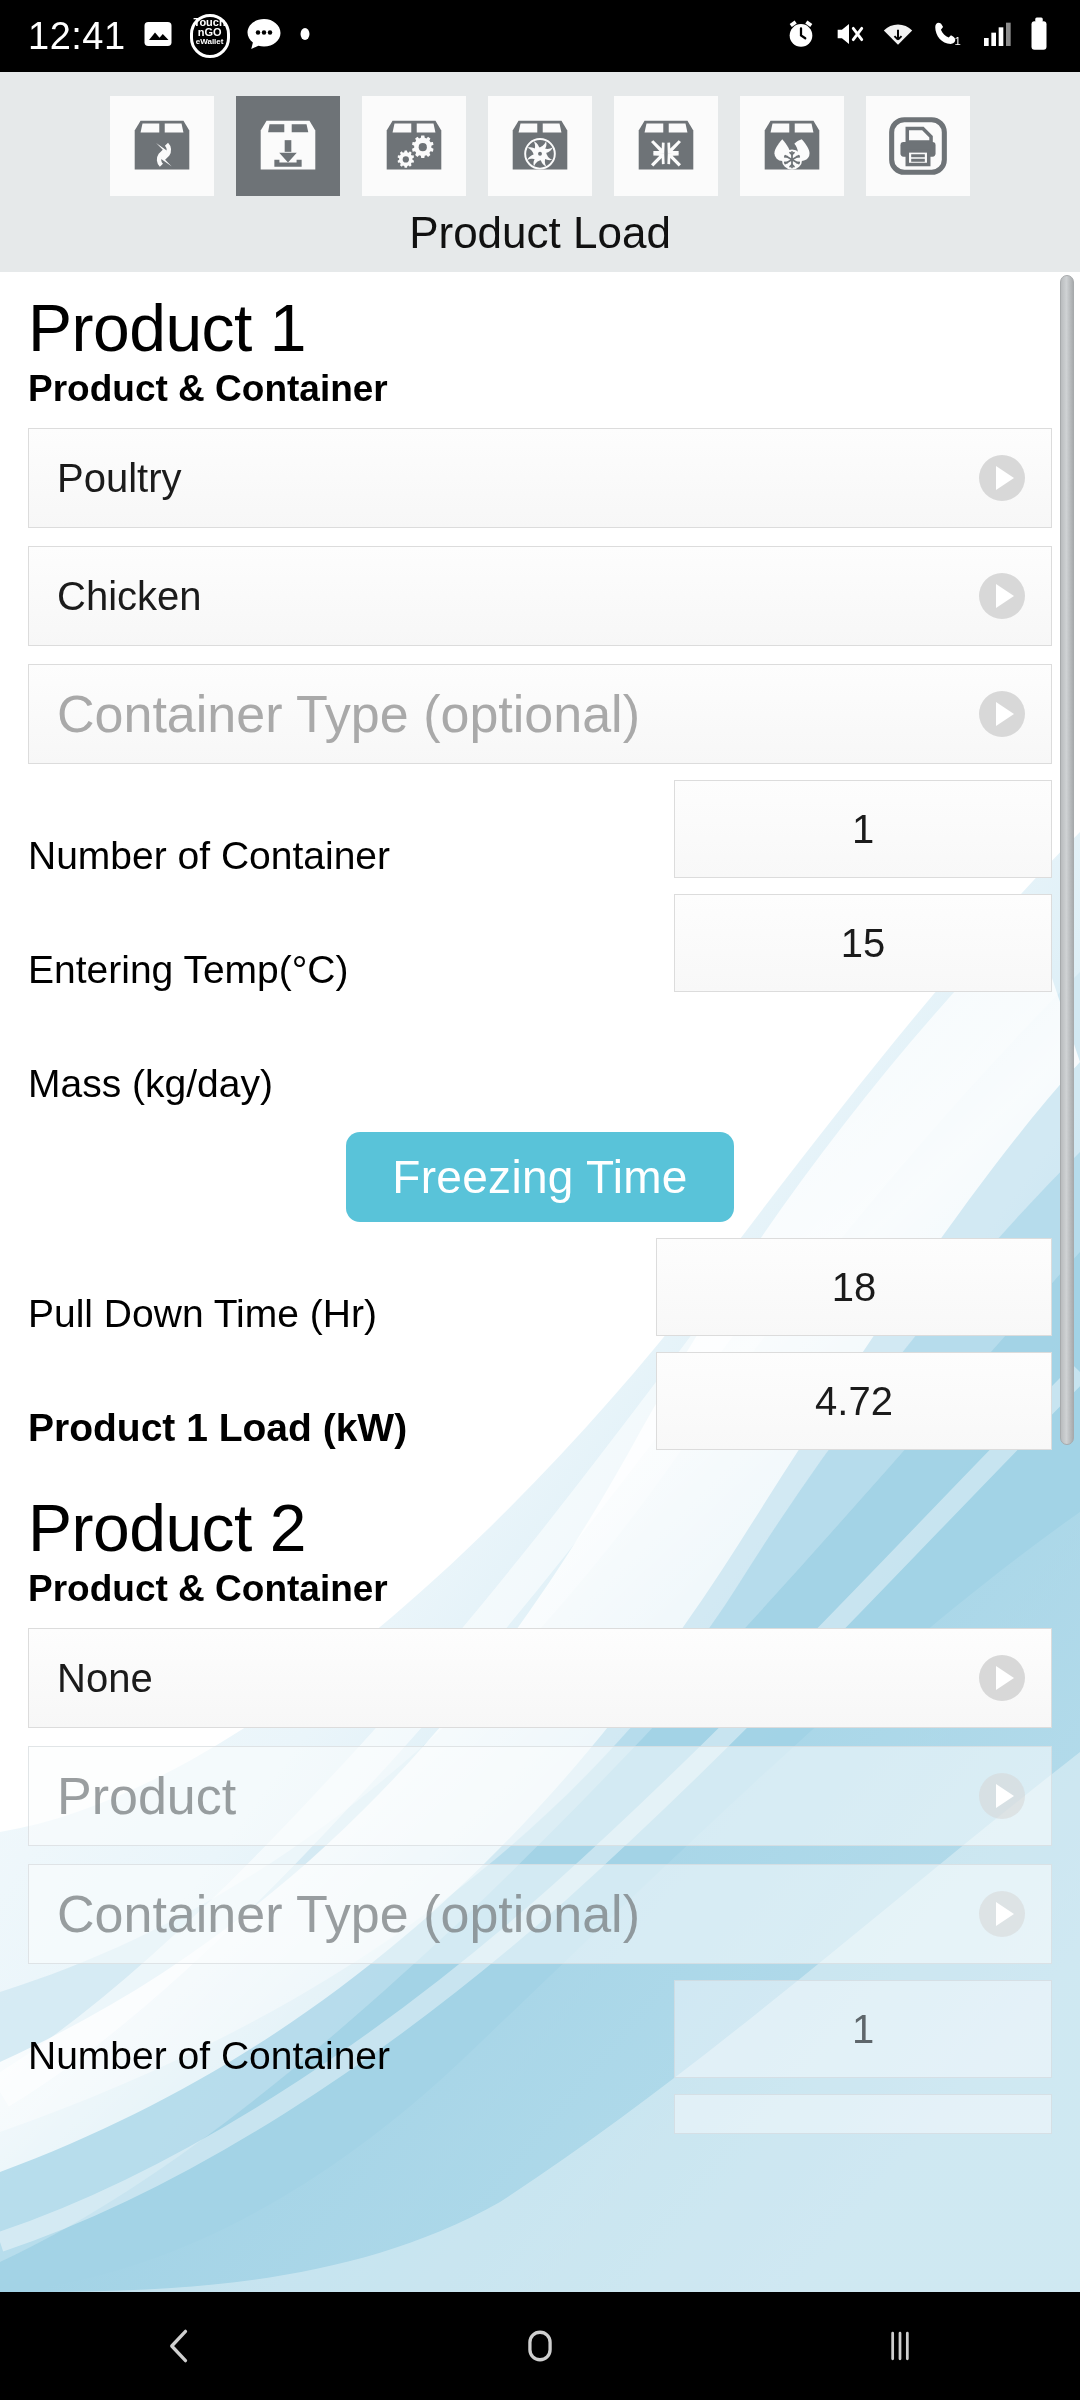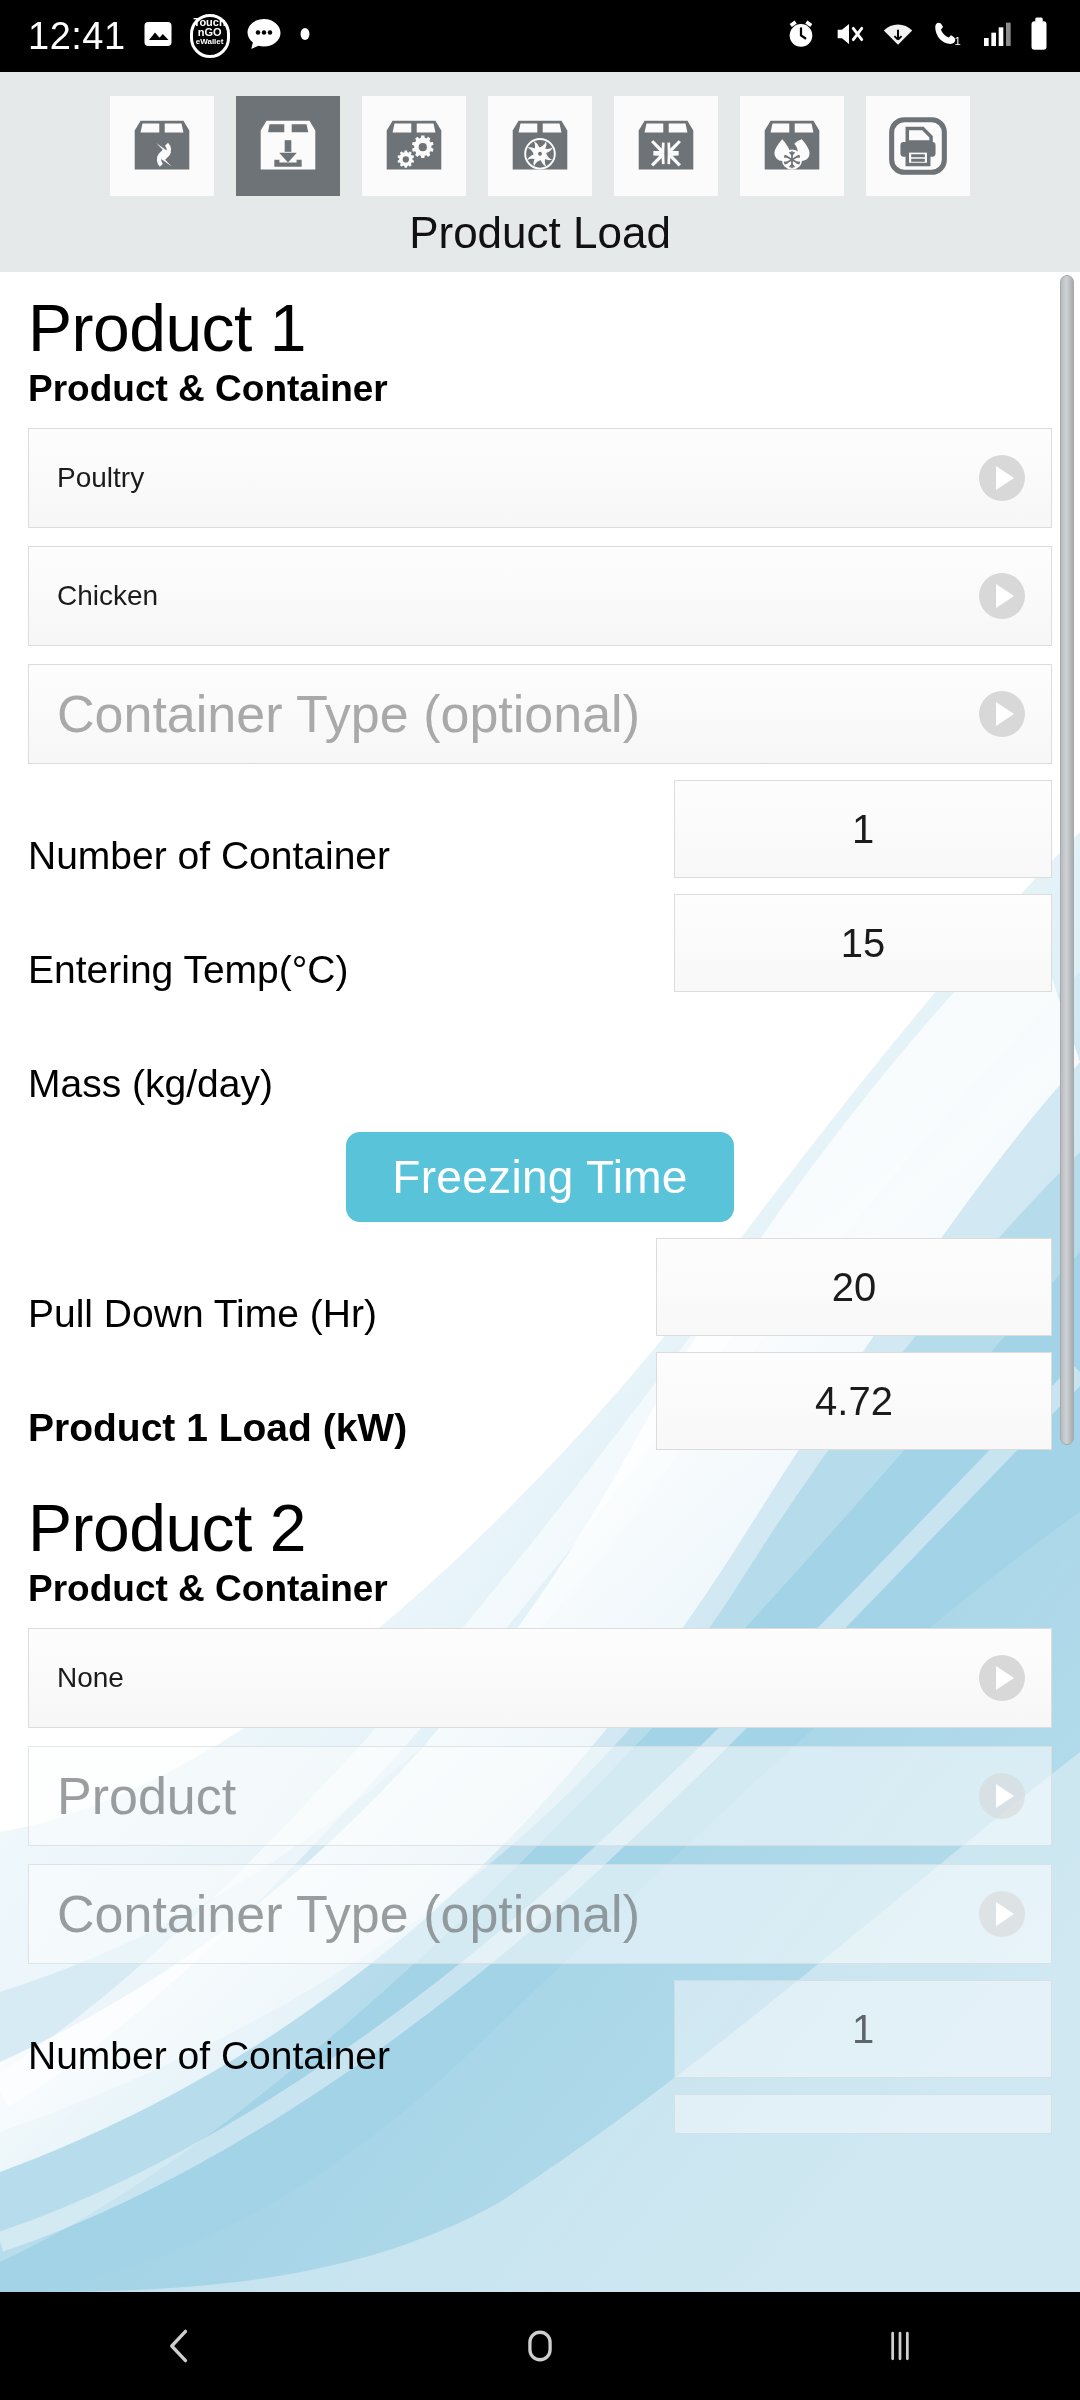--- a/index.html
+++ b/index.html
@@ -71,21 +71,21 @@
     font-size:37px; color:#000; font-weight:bold; margin-top:2px;
   }
 
   
   .select-row{
     position:relative; height:100px; margin-top:18px;
     background:linear-gradient(#fdfdfd,#f7f7f7);
     border:1px solid #dcdcdc;
     display:flex; align-items:center; padding-left:28px;
   }
-  .select-row .val{ font-size:28px; color:#1b1b1b; }
+  .select-row .val{ font-size:40px; color:#1b1b1b; }
   .select-row .ph{ font-size:52px; color:#a9a9a9; }
   .arrow-circle{
     position:absolute; right:26px; top:50%; transform:translateY(-50%);
     width:46px;height:46px;border-radius:50%;background:#d8d8d8;
     display:flex;align-items:center;justify-content:center;
   }
   .arrow-circle .tri{
     width:0;height:0;border-top:12px solid transparent;
     border-bottom:12px solid transparent;border-left:18px solid #fff;
     margin-left:5px;
@@ -393,21 +393,21 @@
       <div class="field-row">
         <span class="lbl">Mass (kg/day)</span>
       </div>
 
       <div id="freeze-wrap">
         <button id="freeze-btn">Freezing Time</button>
       </div>
 
       <div class="field-row">
         <span class="lbl">Pull Down Time (Hr)</span>
-        <span class="field-box fb-w2">20</span>
+        <span class="field-box fb-w2">18</span>
       </div>
 
       <div class="field-row">
         <span class="lbl bold">Product 1 Load (kW)</span>
         <span class="field-box fb-w2">4.72</span>
       </div>
     </div>
 
     <div style="margin-top:40px;">
       <div class="section-title">Product 2</div>

